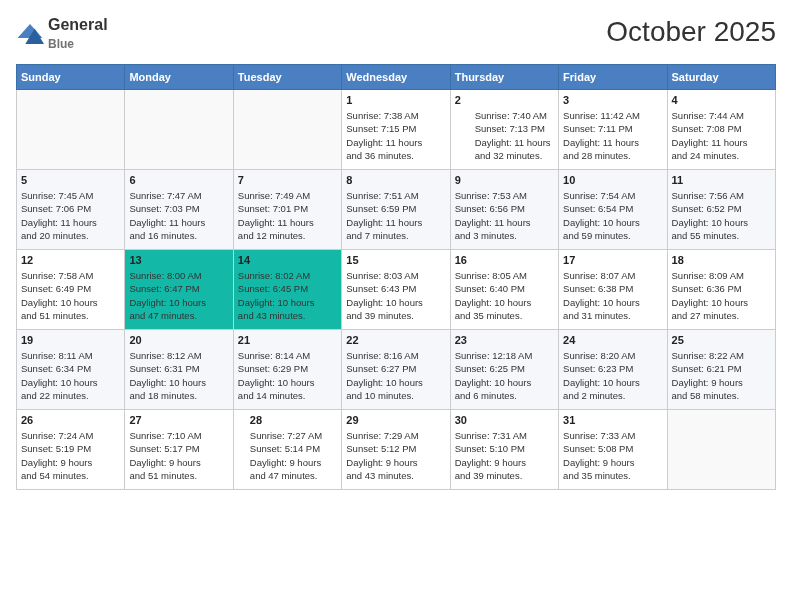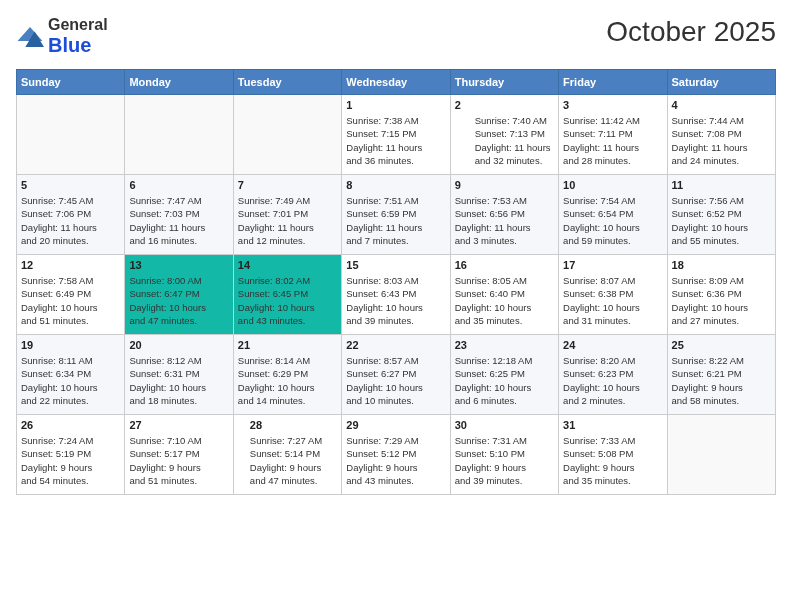--- a/index.html
+++ b/index.html
@@ -80,21 +80,21 @@
 <body>
 
 <div class="header">
   <div class="logo">
     <svg class="logo-icon" viewBox="0 0 36 30" xmlns="http://www.w3.org/2000/svg">
       <polygon points="18,2 34,20 2,20" fill="#4a7fc1"></polygon>
       <polygon points="24,8 36,28 12,28" fill="#2a5fa0"></polygon>
     </svg>
     <div>
       <span style="font-size:16px;font-weight:bold;color:#333;">General</span><br>
-      <span style="font-size:20px;font-weight:bold;color:#1d4ed8;">Blue</span>
+      <span style="font-size:12px;font-weight:bold;color:#737373;">Blue</span>
     </div>
   </div>
   <div class="title-block">
     <div class="month-title">October 2025</div>
   </div>
 </div>
 
 <table>
   <thead>
     <tr>
@@ -260,21 +260,21 @@
         </td>
         <td style="background: rgb(245, 247, 250);">
           <div class="day-num">21</div>
           <div class="day-info" style="white-space: pre-line;">Sunrise: 8:14 AM
 Sunset: 6:29 PM
 Daylight: 10 hours
 and 14 minutes.</div>
         </td>
         <td style="background: rgb(245, 247, 250);">
           <div class="day-num">22</div>
-          <div class="day-info" style="white-space: pre-line;">Sunrise: 8:57 AM
+          <div class="day-info" style="white-space: pre-line;">Sunrise: 8:16 AM
 Sunset: 6:27 PM
 Daylight: 10 hours
 and 10 minutes.</div>
         </td>
         <td style="background: rgb(245, 247, 250);">
           <div class="day-num">23</div>
           <div class="day-info" style="white-space: pre-line;">Sunrise: 12:18 AM
 Sunset: 6:25 PM
 Daylight: 10 hours
 and 6 minutes.</div>

